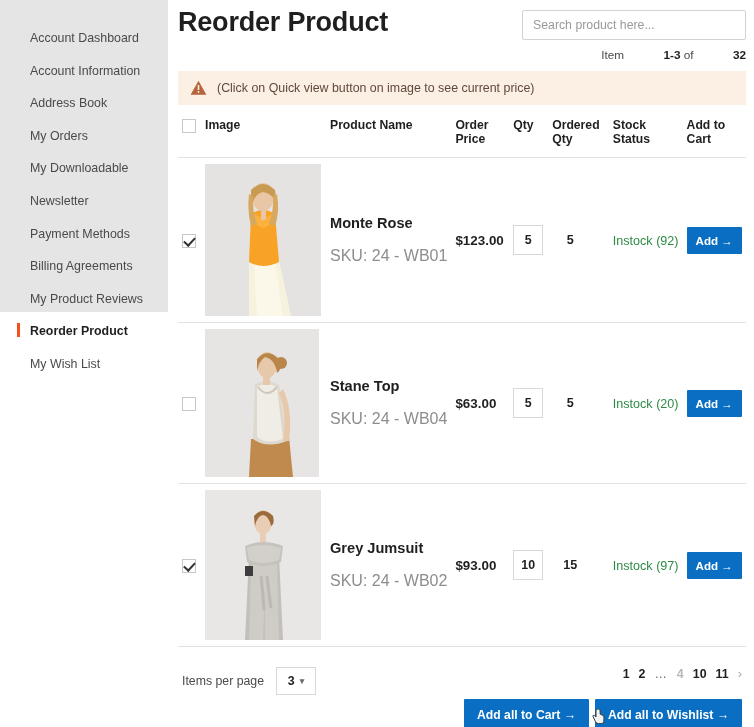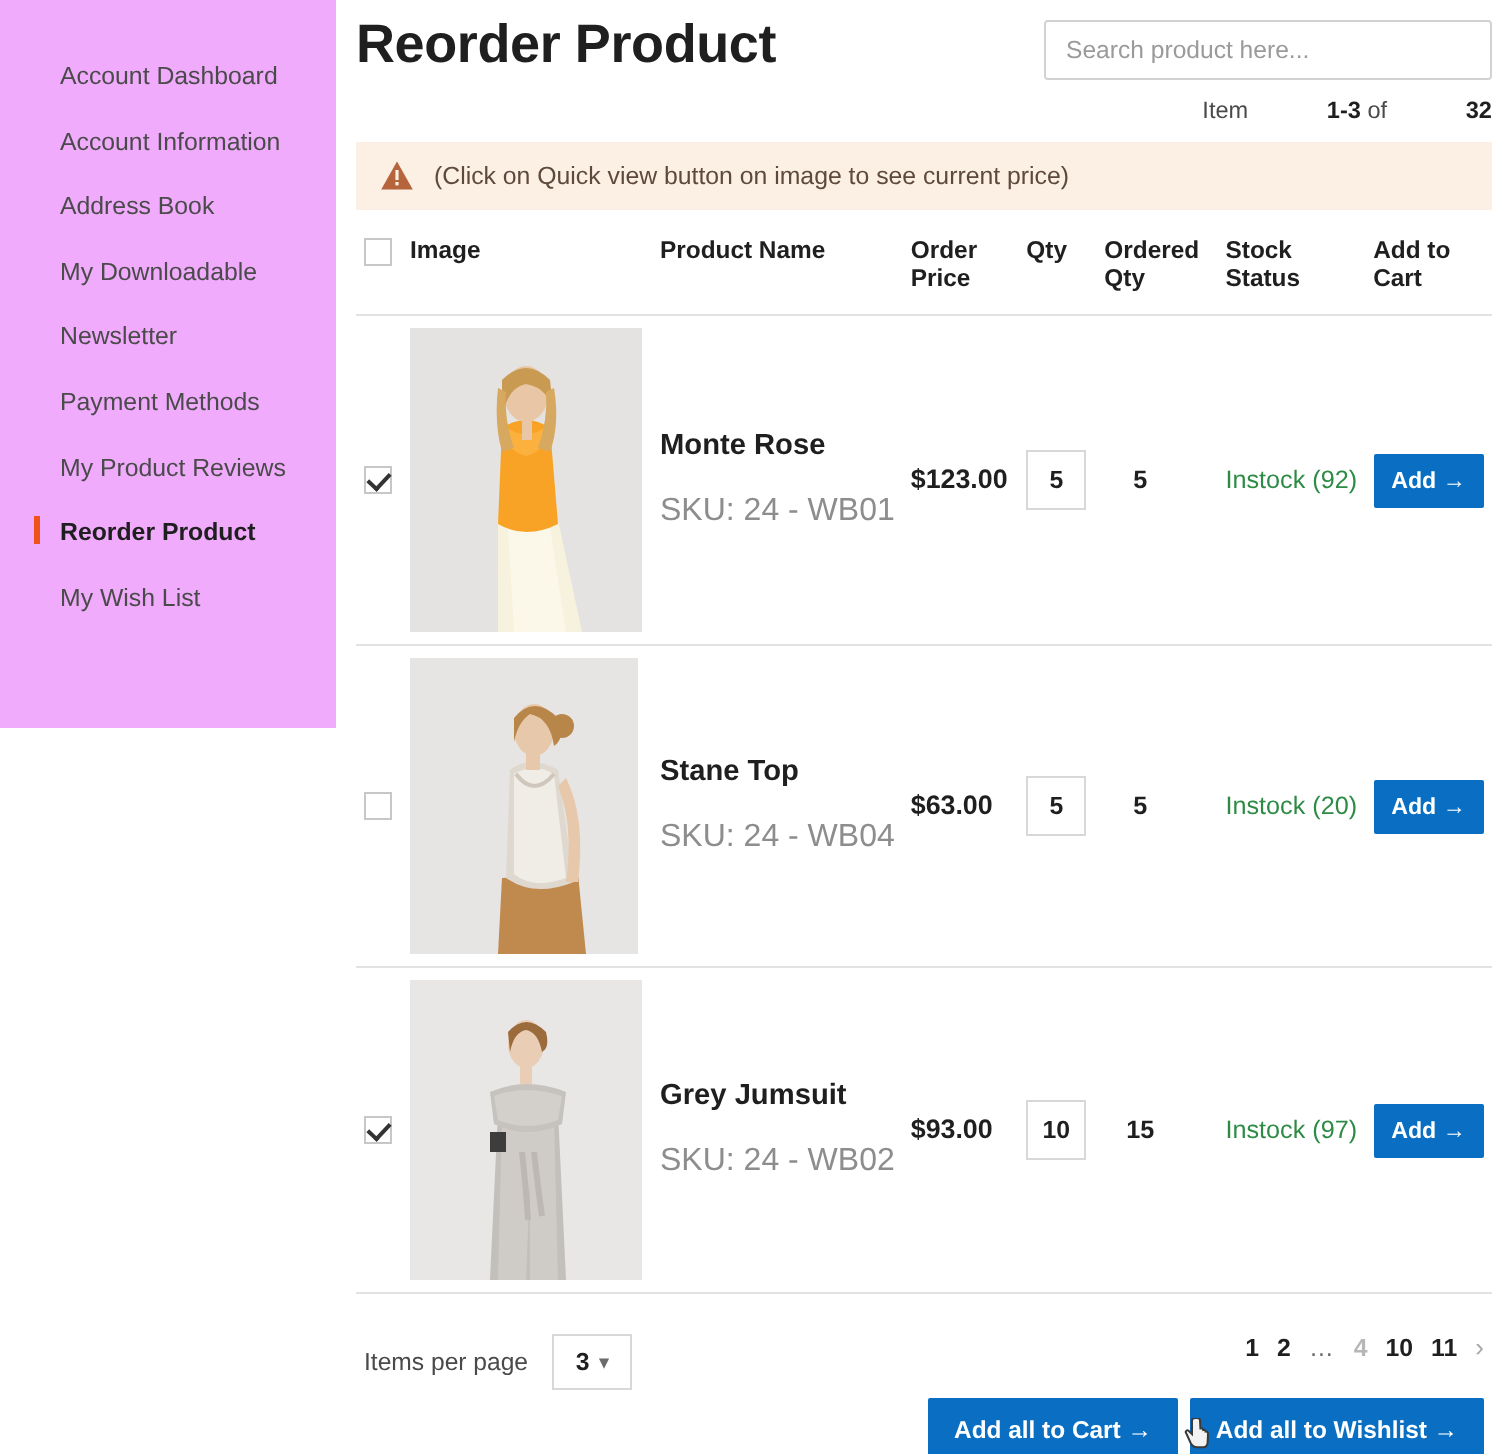--- a/index.html
+++ b/index.html
@@ -13,24 +13,24 @@
     overflow: hidden;
     position: relative;
   }
 
   
   .page { display: flex; width: 754px; height: 727px; }
 
   
   .sidebar {
     width: 168px;
-    background: #f0abfc;
+    background: #e5e5e5;
     padding: 22px 0 0 0;
     flex: 0 0 168px;
-    height: 364px;
+    height: 312px;
   }
   .nav-item {
     position: relative;
     padding: 7px 10px 7px 30px;
     font-size: 12.4px;
     color: #4a4a4a;
     line-height: 1.5;
     cursor: pointer;
     white-space: nowrap;
   }
@@ -306,23 +306,25 @@
 </style>
 </head>
 <body>
 
 <div class="page">
 
   <nav class="sidebar">
     <div class="nav-item"><span>Account Dashboard</span></div>
     <div class="nav-item"><span>Account Information</span></div>
     <div class="nav-item"><span>Address Book</span></div>
+    <div class="nav-item"><span>My Orders</span></div>
     <div class="nav-item"><span>My Downloadable</span></div>
     <div class="nav-item"><span>Newsletter</span></div>
     <div class="nav-item"><span>Payment Methods</span></div>
+    <div class="nav-item"><span>Billing Agreements</span></div>
     <div class="nav-item"><span>My Product Reviews</span></div>
     <div class="nav-item active"><span>Reorder Product</span></div>
     <div class="nav-item"><span>My Wish List</span></div>
   </nav>
 
   <main class="main">
 
     <div class="top-row">
       <div>
         <h1 class="page-title">Reorder Product</h1>

